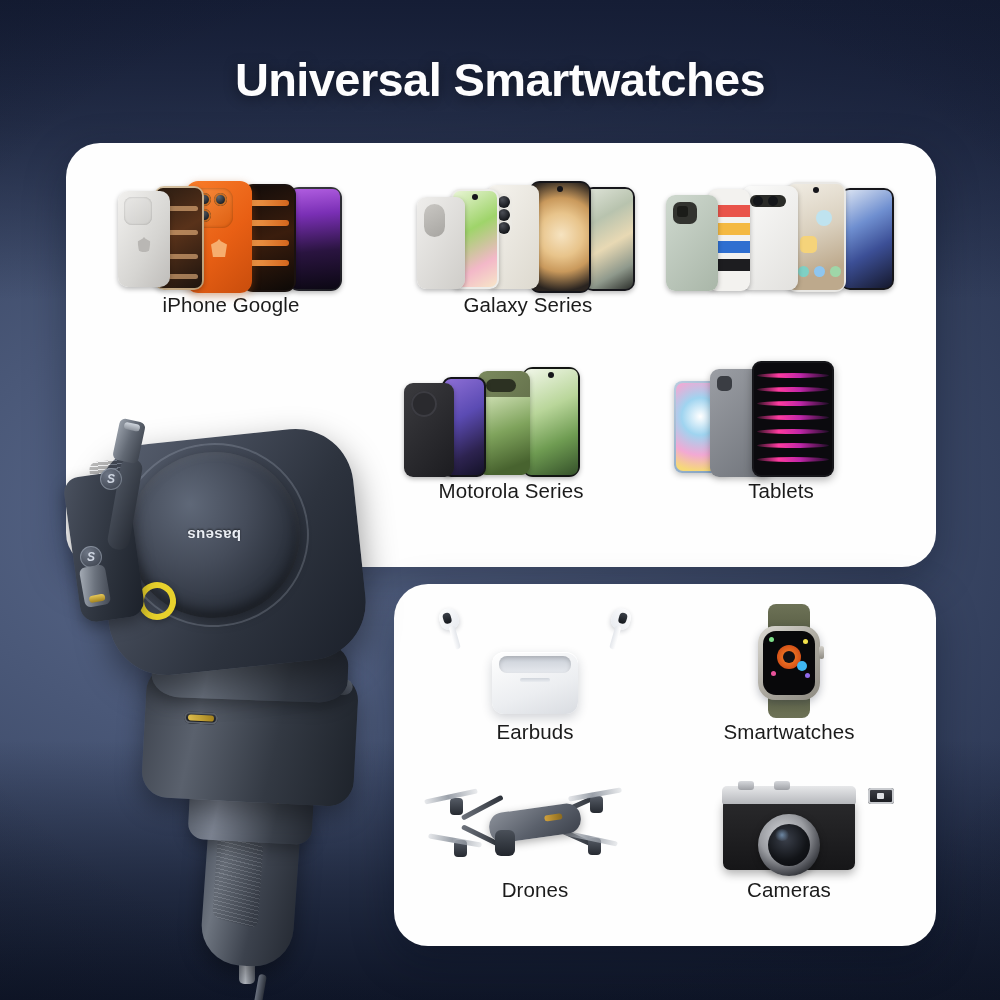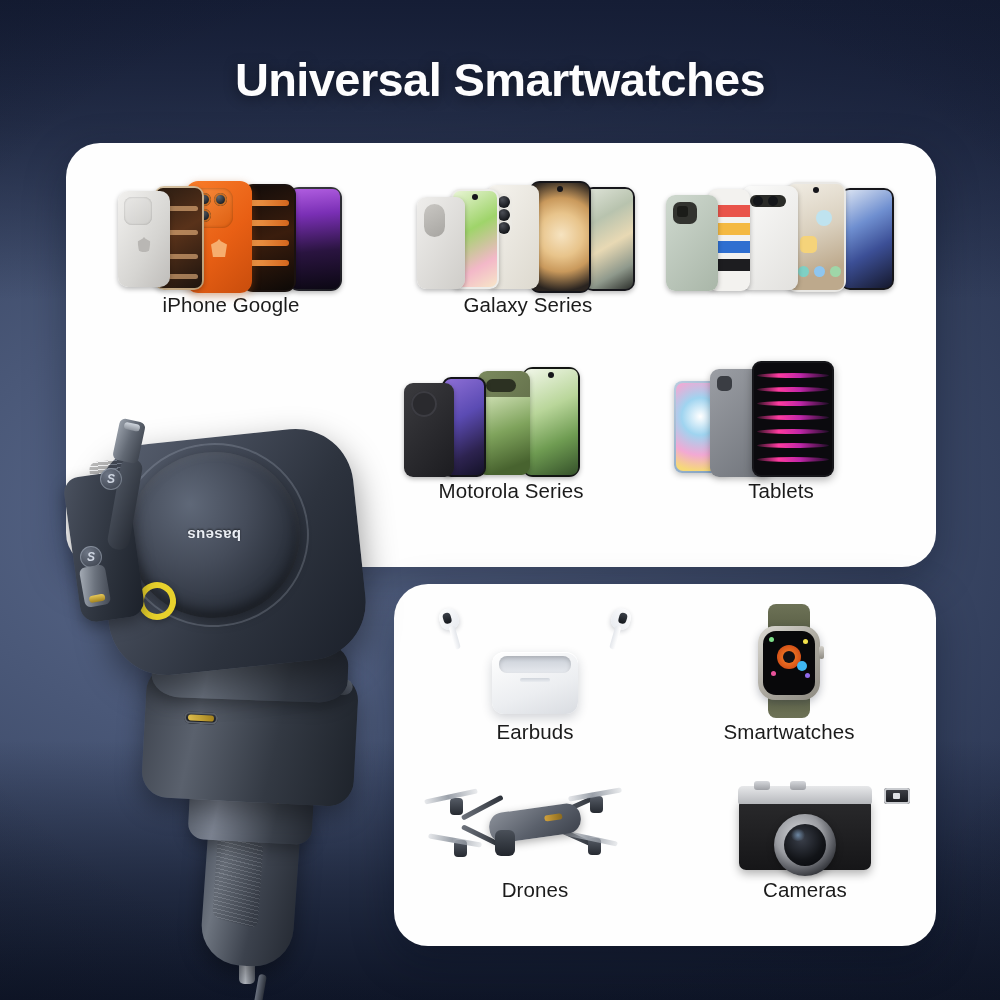--- a/index.html
+++ b/index.html
@@ -519,21 +519,21 @@
           <div class="wdot" style="left:6px;top:6px;width:5px;height:5px;background:#7fe08a"></div>
           <div class="wdot" style="left:40px;top:8px;width:5px;height:5px;background:#f2e14a"></div>
           <div class="wdot" style="left:8px;top:40px;width:5px;height:5px;background:#e8529a"></div>
           <div class="wdot" style="left:42px;top:42px;width:5px;height:5px;background:#8f6ae8"></div>
         </div>
       </div>
     </div>
     <div class="label">Smartwatches</div>
   </div>
 
-  <div class="cell" style="left:296px; top:190px; width:230px;">
+  <div class="cell" style="left:280px; top:190px; width:230px;">
     <div class="art" id="art-cam">
       <div id="cbody"></div>
       <div id="ctop">
         <div class="dial" style="left:16px"></div>
         <div class="dial" style="left:52px"></div>
       </div>
       <div id="cvf">
           <i></i>
         </div>
       <div id="clens">

